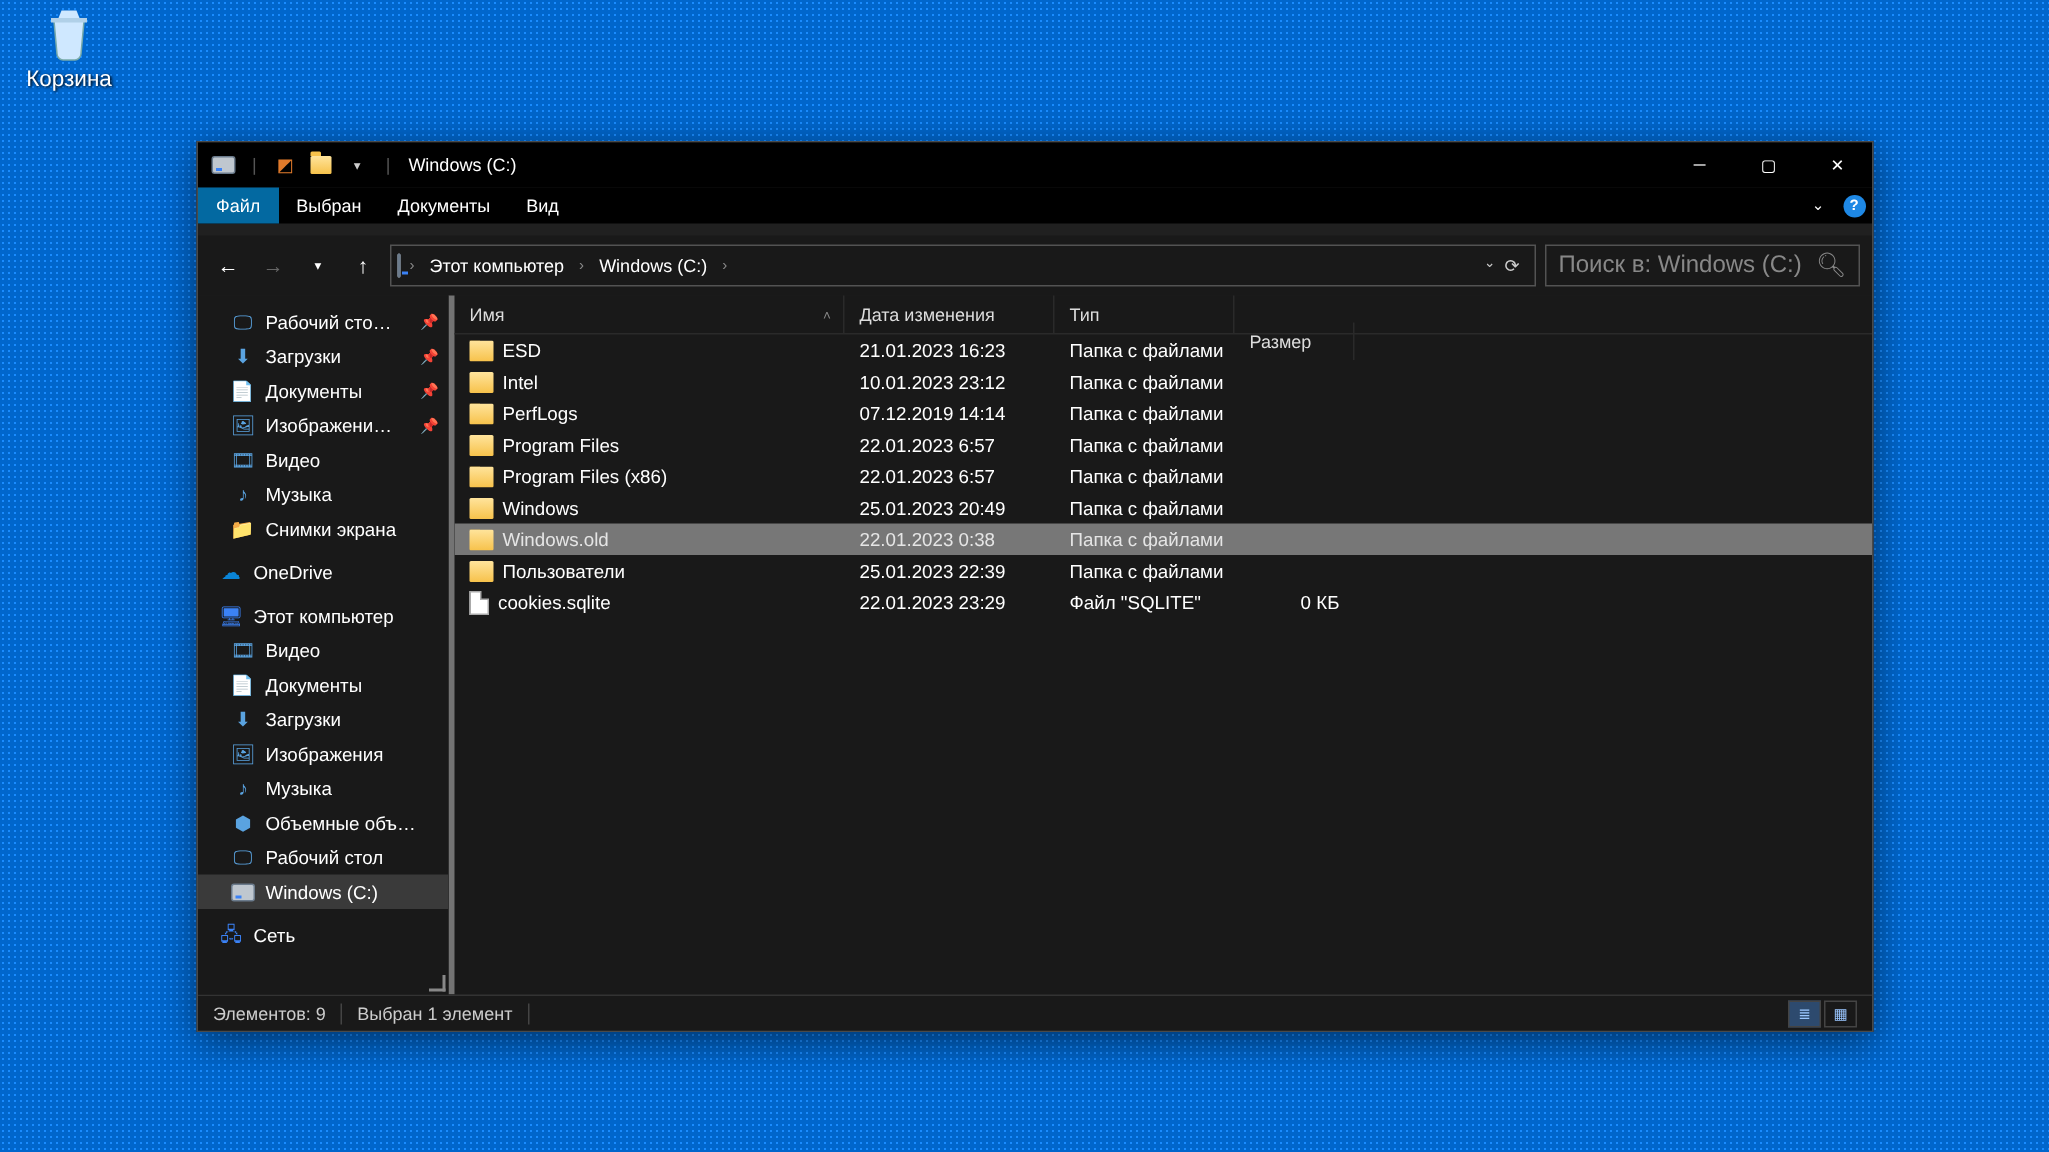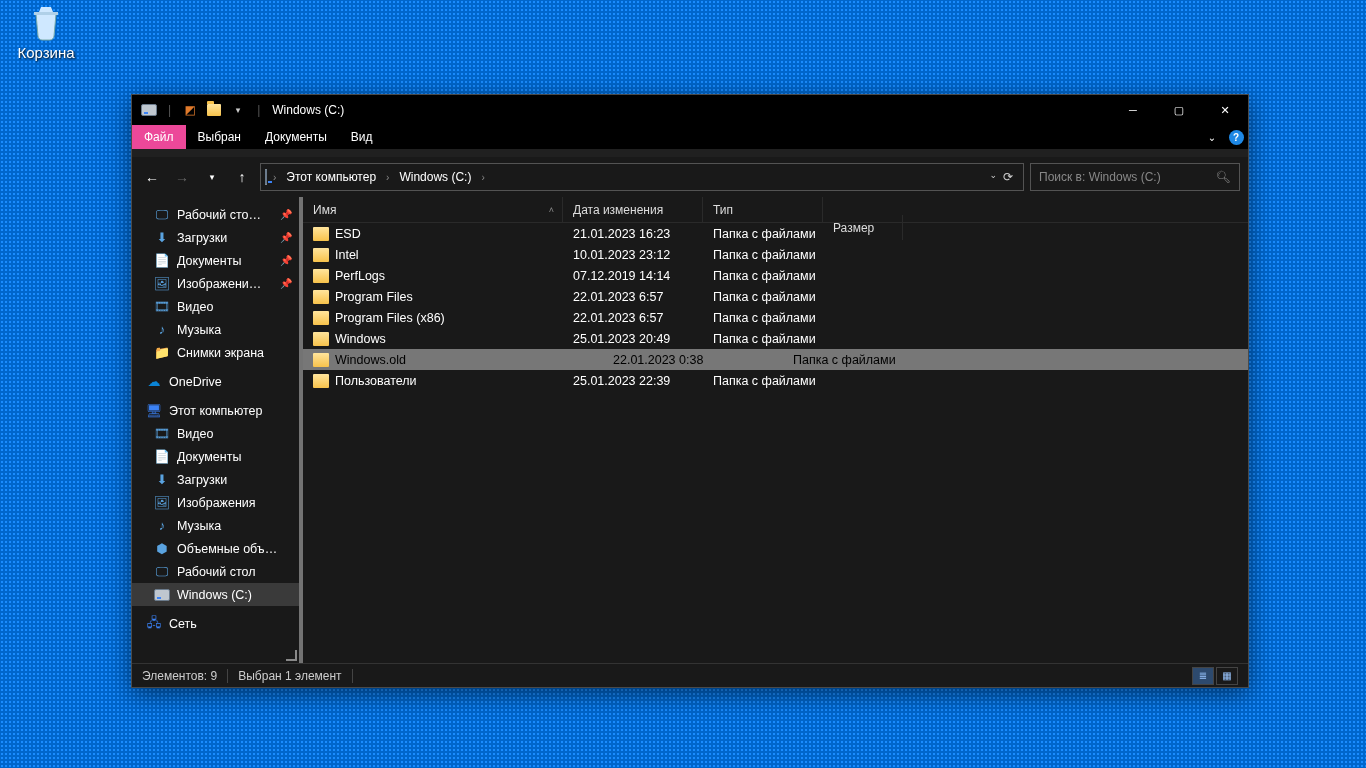--- a/index.html
+++ b/index.html
@@ -16,52 +16,52 @@
   .titlebar { height:30px; background:#000; display:flex; align-items:center; color:#fff; font-size:12px; }
   .titlebar .tb-icons { display:flex; align-items:center; padding-left:8px; gap:6px; }
   .titlebar .mini-ic { width:18px; height:18px; display:inline-flex; align-items:center; justify-content:center; }
   .titlebar .sep { color:#555; margin:0 4px; }
   .titlebar .title { margin-left:8px; }
   .win-ctrls { margin-left:auto; display:flex; }
   .win-ctrls div { width:46px; height:30px; display:flex; align-items:center; justify-content:center; color:#fff; font-size:11px; }
 
   .ribbon { height:24px; background:#000; display:flex; align-items:stretch; color:#fff; font-size:12px; }
   .ribbon .tab { padding:0 12px; display:flex; align-items:center; }
-  .ribbon .file { background:#ec4899; }
+  .ribbon .file { background:#0369a1; }
   .ribbon .spacer { flex:1; }
   .ribbon .chev, .ribbon .help { width:24px; display:flex; align-items:center; justify-content:center; }
   .help-c { width:15px; height:15px; border-radius:50%; background:#1e88e5; color:#fff; font-size:10px; font-weight:bold; display:flex; align-items:center; justify-content:center; }
 
   .navbar { height:40px; background:#191919; display:flex; align-items:center; padding:0 8px; gap:6px; margin-top:8px;}
   .nav-btn { width:24px; height:28px; color:#fff; display:flex; align-items:center; justify-content:center; font-size:14px; }
   .addr { flex:1; height:28px; border:1px solid #535353; background:#191919; display:flex; align-items:center; color:#fff; font-size:12px; padding:0 4px; gap:4px; }
   .addr .seg { padding:2px 4px; }
   .addr .ar { color:#888; font-size:10px; padding:0 2px;}
   .addr .end { margin-left:auto; display:flex; gap:6px; padding-right:6px; color:#ccc; }
-  .search { width:210px; height:28px; border:1px solid #535353; background:#191919; display:flex; align-items:center; color:#888; font-size:12px; padding:0 8px; }
+  .search { width:210px; height:28px; border:1px solid #535353; background:#191919; display:flex; align-items:center; color:#888; font-size:16px; padding:0 8px; }
   .search .mag { margin-left:auto; }
 
   .body { flex:1; display:flex; min-height:0; }
   .sidebar { width:167px; background:#191919; color:#fff; font-size:12.5px; overflow:hidden; padding-top:6px; position:relative;}
   .sb-item { height:23px; display:flex; align-items:center; padding-left:22px; gap:7px; white-space:nowrap; overflow:hidden;}
   .sb-item.sel { background:#3a3a3a; }
   .sb-item.l1 { padding-left:14px; }
   .sb-ic { width:16px; height:16px; flex:none; display:inline-flex; align-items:center; justify-content:center; font-size:13px;}
   .pin { color:#888; font-size:10px; margin-left:auto; margin-right:6px; flex:none;}
   .sb-group { margin-top:6px; }
   .sb-exp { position:absolute; right:2px; bottom:2px; width:11px; height:11px; border-right:2px solid #888; border-bottom:2px solid #888;}
 
   .filearea { flex:1; background:#191919; color:#fff; font-size:12.5px; display:flex; flex-direction:column; border-left:4px solid #737373;}
   .cols { height:26px; display:flex; align-items:center; border-bottom:1px solid #2a2a2a; font-size:12px; color:#ddd;}
   .col { padding-left:10px; border-right:1px solid #2a2a2a; height:100%; display:flex; align-items:center; position:relative;}
   .col .sort { margin-left:auto; margin-right:8px; font-size:9px; color:#888;}
   .c-name{width:260px;} .c-date{width:140px;} .c-type{width:120px;} .c-size{width:80px; justify-content:flex-start;margin-top:36px;}
   .rows { flex:1; overflow:auto;}
   .row { height:21px; display:flex; align-items:center; }
-  .row.sel { background:#777; color:#000000;gap:40px;}
+  .row.sel { background:#777; color:#e5e5e5;}
   .cell { padding-left:10px; overflow:hidden; white-space:nowrap; text-overflow:ellipsis;}
   .cell.nm{width:260px; display:flex; align-items:center; gap:6px;} .cell.dt{width:140px;} .cell.tp{width:120px;} .cell.sz{width:80px; text-align:right; padding-right:10px;}
   .f-ic{width:16px;height:14px; background:linear-gradient(#ffe49c,#f7c24b); border-radius:1px; position:relative; flex:none;}
   .f-ic::before{content:"";position:absolute;top:-3px;left:0;width:7px;height:3px;background:#f7c24b;border-radius:1px 1px 0 0;}
   .file-ic{width:13px;height:16px;background:#fff;border:1px solid #aaa;flex:none;position:relative;}
   .file-ic::after{content:"";position:absolute;right:-1px;top:-1px;width:5px;height:5px;background:#191919;border-left:1px solid #aaa;border-bottom:1px solid #aaa;}
 
   .status { height:24px; background:#191919; border-top:1px solid #333; display:flex; align-items:center; color:#ccc; font-size:12px; padding:0 10px; gap:10px;}
   .status .vsep { width:1px; height:14px; background:#444;}
   .status .views { margin-left:auto; display:flex; gap:2px;}
@@ -318,20 +318,29 @@
           </div>
           <div class="row">
             <div class="cell nm">
               <span class="f-ic"></span>
               <span>Пользователи</span>
             </div>
             <div class="cell dt">25.01.2023 22:39</div>
             <div class="cell tp">Папка с файлами</div>
             <div class="cell sz"></div>
           </div>
+          <div class="row">
+            <div class="cell nm">
+              <span class="file-ic"></span>
+              <span>cookies.sqlite</span>
+            </div>
+            <div class="cell dt">22.01.2023 23:29</div>
+            <div class="cell tp">Файл "SQLITE"</div>
+            <div class="cell sz">0 КБ</div>
+          </div>
         </div>
     </div>
   </div>
 
   <div class="status">
     <span>Элементов: 9</span>
     <span class="vsep"></span>
     <span>Выбран 1 элемент</span>
     <span class="vsep"></span>
     <div class="views">

